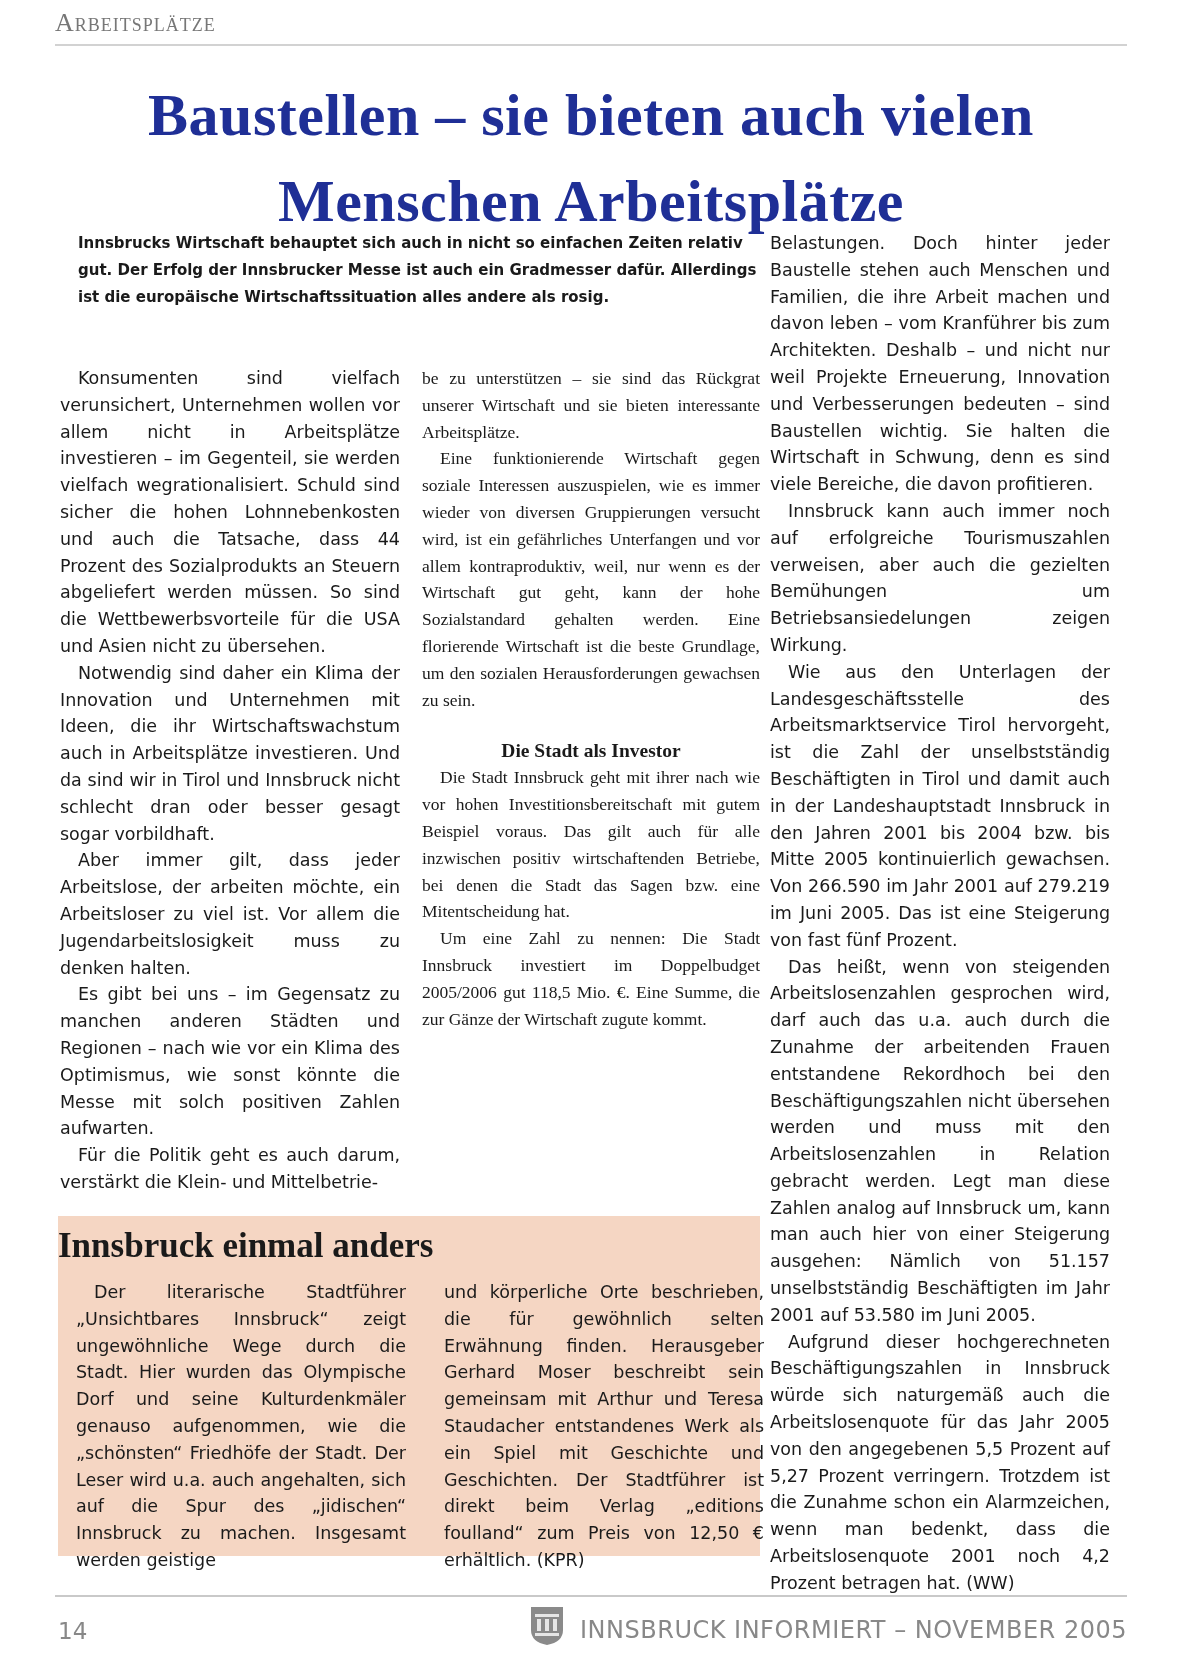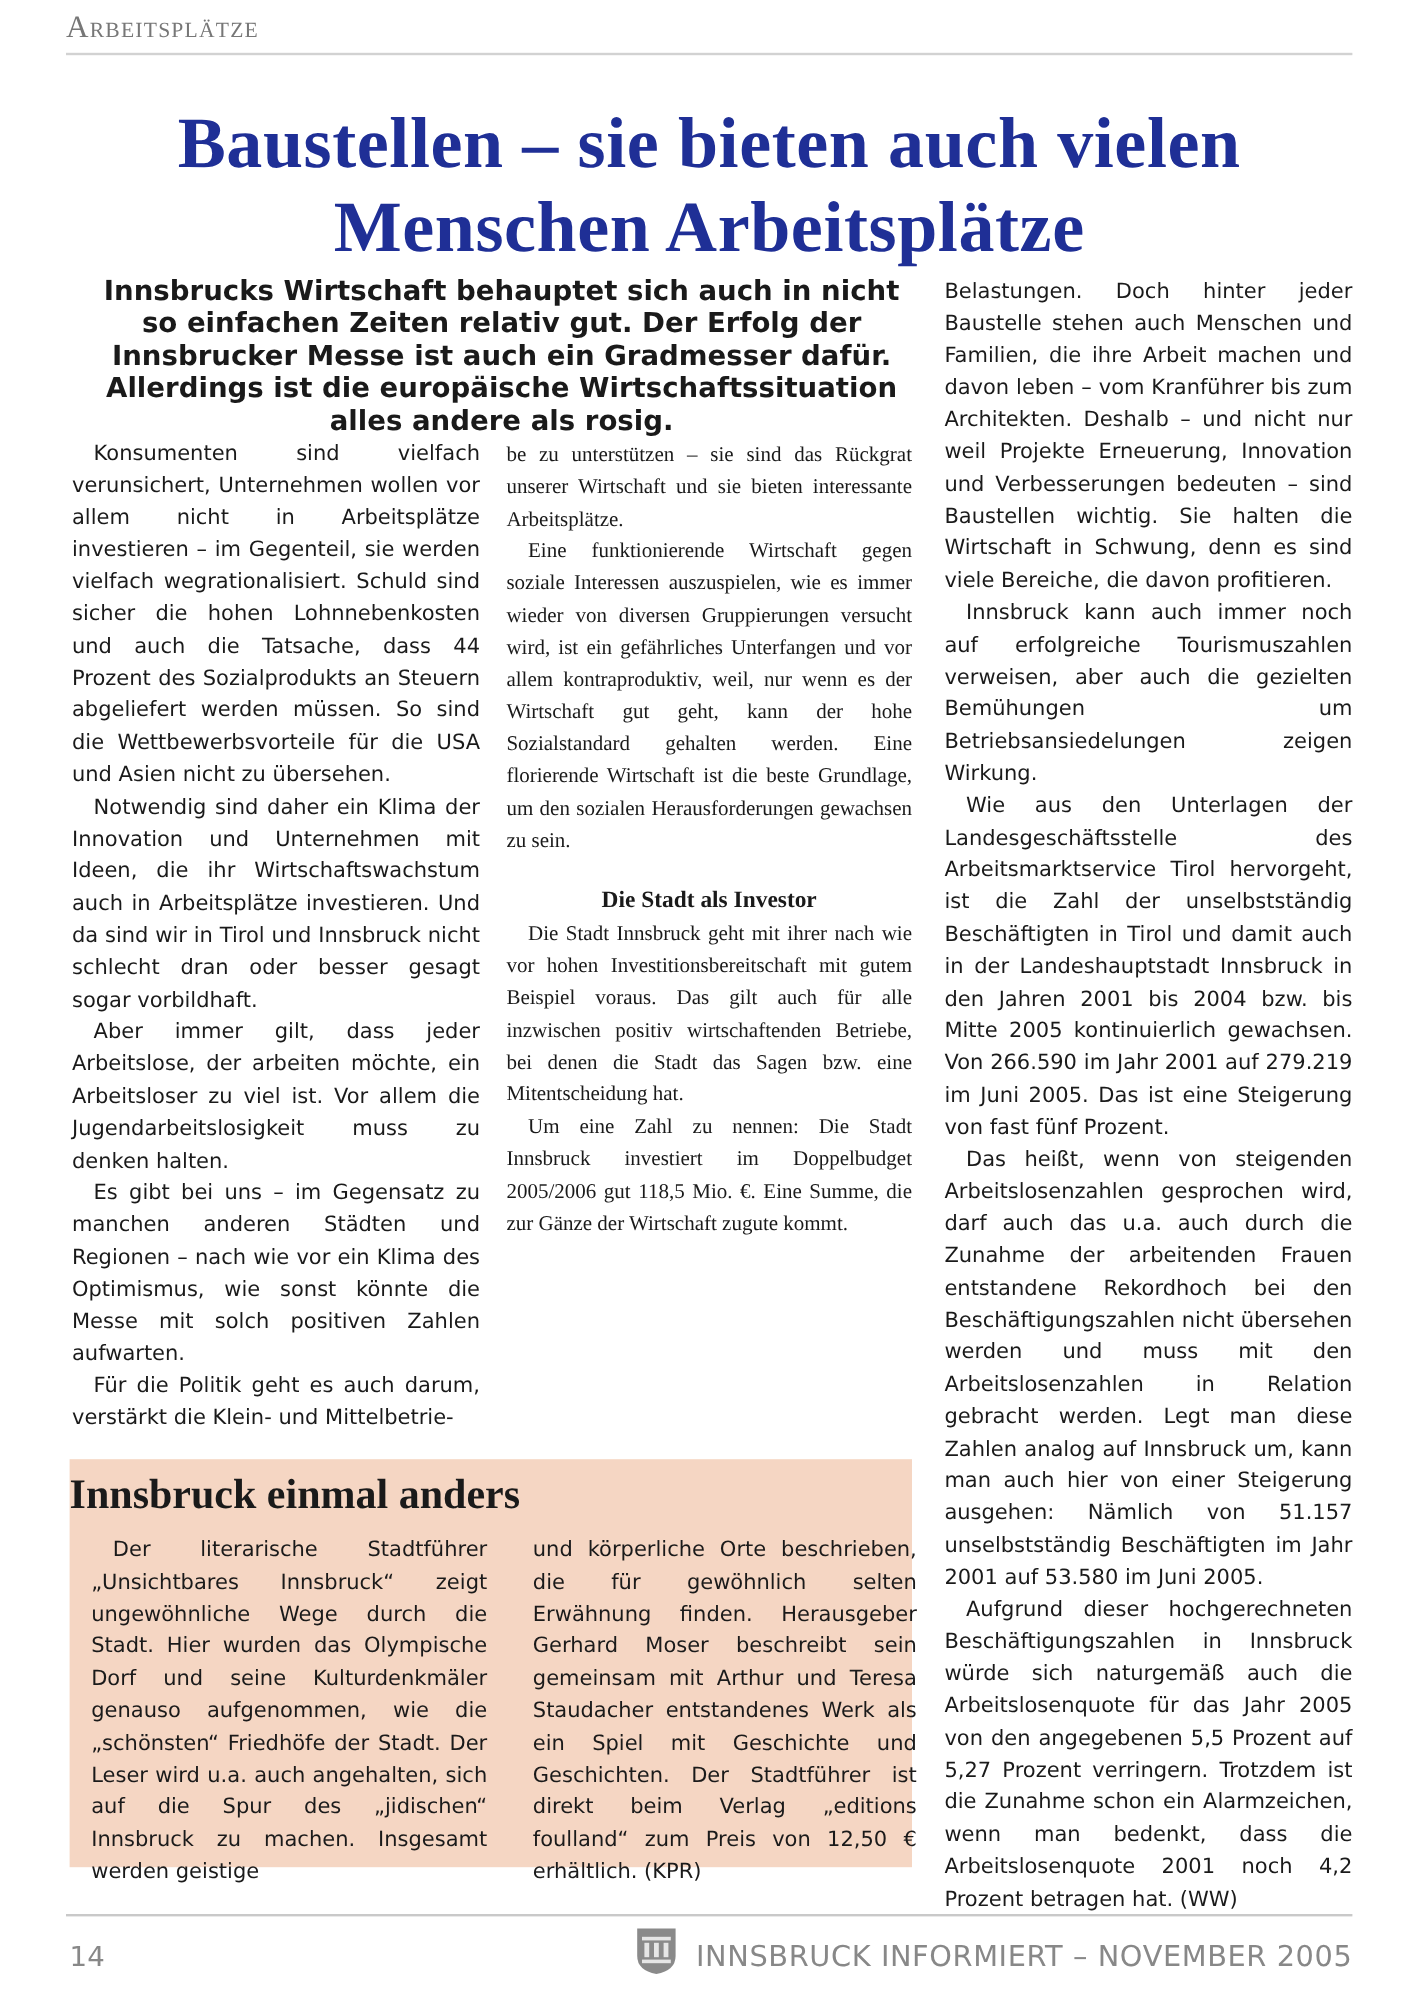--- a/index.html
+++ b/index.html
@@ -3,29 +3,29 @@
 <meta charset="utf-8">
 <style>
   html, body { margin:0; padding:0; background:#fff; }
   body { width:1182px; height:1665px; position:relative; overflow:hidden; color:#1a1a1a; }
   .sans { font-family: "DejaVu Sans", "Liberation Sans", sans-serif; }
   .serif { font-family: "Liberation Serif", "DejaVu Serif", serif; }
 
   #section-label { position:absolute; left:55px; top:8px; font-size:26px; color:#777; letter-spacing:1px; font-variant:small-caps; }
   #top-rule { position:absolute; left:55px; right:55px; top:44px; height:2px; background:#d2d2d2; }
 
-  #headline { position:absolute; left:55px; right:55px; top:84px; text-align:center; color:#1f2f96; font-weight:bold; font-size:60px; line-height:70px; letter-spacing:0.5px; }
+  #headline { position:absolute; left:55px; right:55px; top:72px; text-align:center; color:#1f2f96; font-weight:bold; font-size:60px; line-height:86px; letter-spacing:0.5px; }
 
-  #lead { position:absolute; left:78px; width:680px; top:230px; text-align:center; font-weight:bold; font-size:23px; line-height:27px; }
+  #lead { position:absolute; left:78px; width:680px; top:230px; text-align:left; font-weight:bold; font-size:15px; line-height:27px; }
 
   .col { position:absolute; font-size:17.5px; line-height:26.8px; text-align:justify; }
   .col p { margin:0; text-indent:18px; }
   #col1 { left:60px; width:340px; top:365px; }
   #col2 { left:422px; width:338px; top:365px;font-family:Liberation Serif, serif; }
-  #col3 { left:787px; width:340px; top:230px; }
+  #col3 { left:770px; width:340px; top:230px; }
   #col3 p.first { text-indent:0; }
   #col2 .subhead { font-weight:bold; text-align:center; text-indent:0; margin-top:24px; font-size:19.5px; line-height:27px; }
 
   #sidebar-box { position:absolute; left:58px; top:1216px; width:702px; height:340px; background:#f5d6c3; }
   #sidebar-title { position:absolute; left:0; right:0; top:10px; text-align:left; font-weight:bold; font-size:35px; color:#1a1a1a; }
   .box-col { position:absolute; top:63px; font-size:17.5px; line-height:26.8px; text-align:justify; }
   .box-col p { margin:0; text-indent:18px; }
   #box-col1 { left:18px; width:330px; }
   #box-col2 { left:364px; width:320px;margin-left:22px; }
   #box-col2 p { text-indent:0; }

